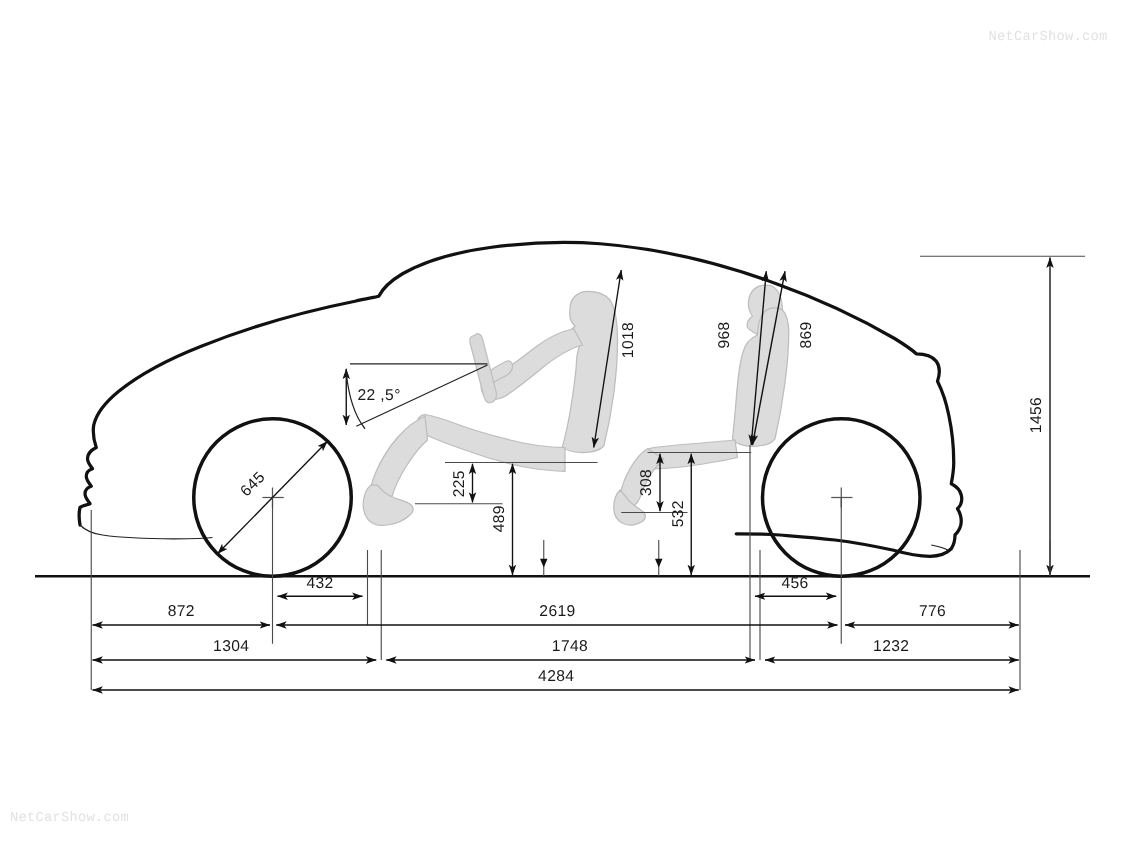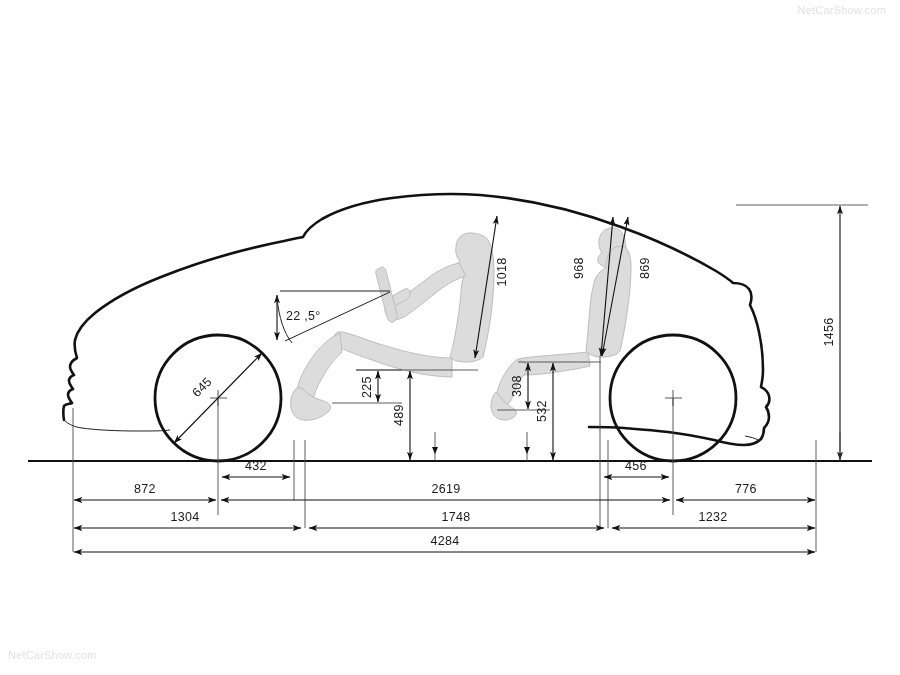--- a/index.html
+++ b/index.html
@@ -6,26 +6,27 @@
   body{
     width:900px;height:675px;overflow:hidden;
     font-family:"Liberation Sans", sans-serif;
     position:relative;
     background:#fefefe;
   }
   #stage{position:absolute;left:0;top:0;width:900px;height:675px;}
   svg{display:block;width:900px;height:675px;}
   .wm{
     position:absolute;
-    font-family:Liberation Sans, sans-serif;
+    font-family:Liberation Mono, monospace;
     font-size:11px;
     color:#e2e2e2;
     letter-spacing:.2px;
     user-select:none;
     white-space:nowrap;
+    margin-top:20px;
   }
   #wm-top{right:14px;top:4px;}
   #wm-bottom{left:8px;bottom:14px;}
   .dim-text{
     font-family:"Liberation Sans", sans-serif;
     font-size:12.5px;
     fill:#1a1a1a;
     letter-spacing:.3px;
   }
   .body-outline{fill:none;stroke:#111111;stroke-width:2.6;stroke-linejoin:round;stroke-linecap:round;}

